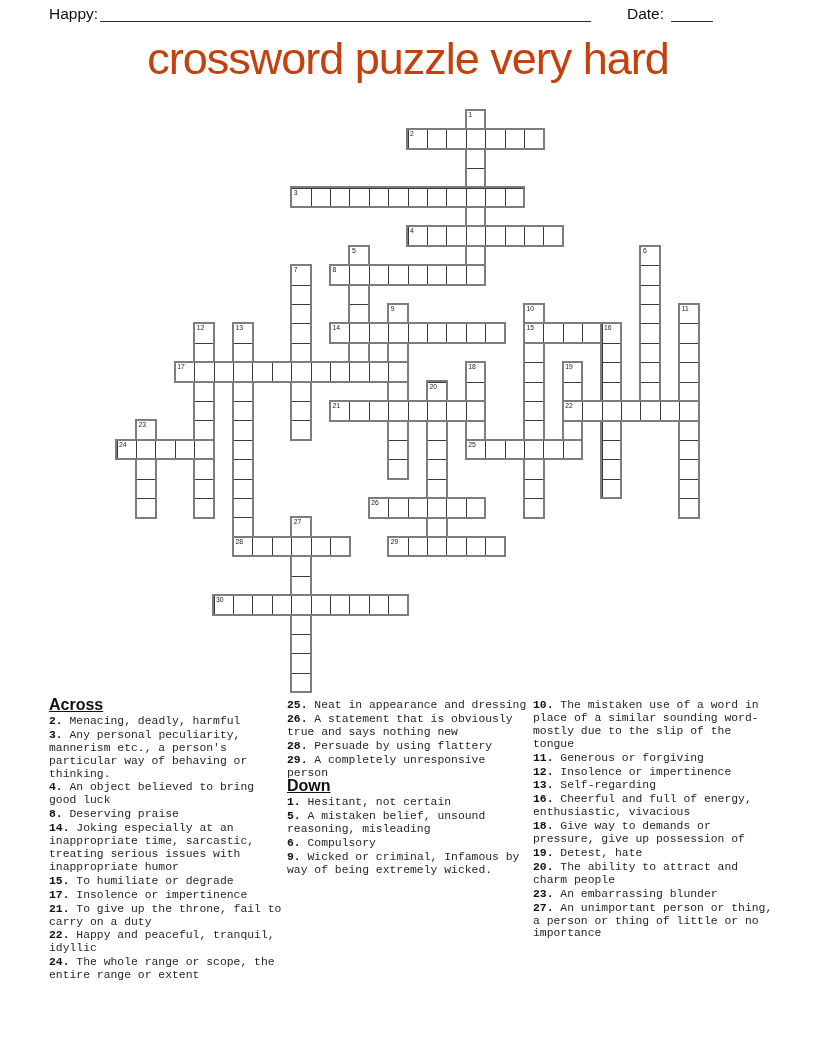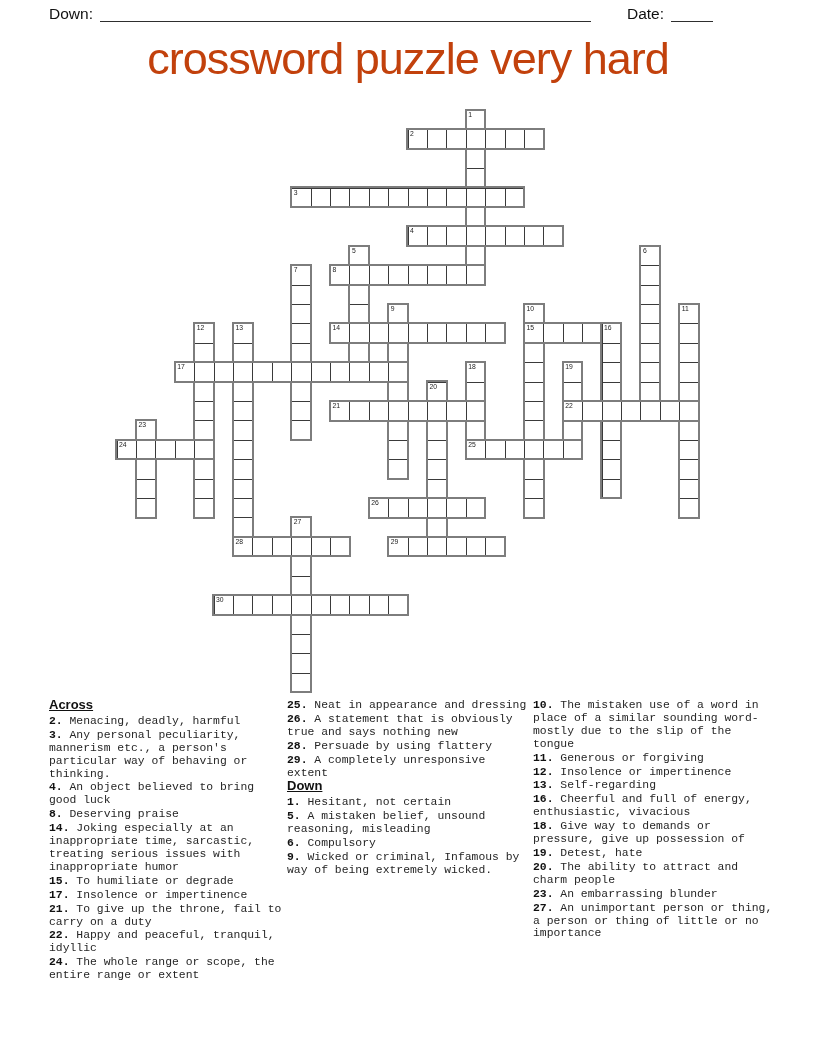--- a/index.html
+++ b/index.html
@@ -29,28 +29,28 @@
   }
   .word-outline{
     position:absolute;box-sizing:border-box;border:2px solid #7d7d7d;
     pointer-events:none;background:transparent;
   }
   
   .clue-col{position:absolute;top:699px;font-size:11.4px;line-height:12.9px;color:#262626;}
   #clue-col-1{left:49px;width:237px;}
   #clue-col-2{left:287px;width:241px;}
   #clue-col-3{left:533px;width:240px;}
-  .clue-header{font-size:13px;font-weight:bold;text-decoration:underline;margin:0 0 3px 0;color:#111;}
+  .clue-header{font-size:16px;font-weight:bold;text-decoration:underline;margin:0 0 3px 0;color:#111;}
   .clue{margin:0 0 1px 0;font-family:Liberation Mono, monospace;}
   .clue b{color:#111;}
 </style>
 </head>
 <body>
 
-<span class="hdr-label" style="left:49px;">Down:</span>
+<span class="hdr-label" style="left:49px;">Happy:</span>
 <div id="name-line" class="fill-line"></div>
 <span class="hdr-label" style="left:627px;">Date:</span>
 <div id="date-line" class="fill-line"></div>
 
 <div id="title">crossword puzzle very hard</div>
 
 <div id="grid">
     <div class="cell" style="left: 465.8px; top: 110px;">
       <span class="cellnum">1</span>
     </div>
@@ -397,21 +397,21 @@
     <div class="clue"><b>15. </b><span>To humiliate or degrade</span></div>
     <div class="clue"><b>17. </b><span>Insolence or impertinence</span></div>
     <div class="clue"><b>21. </b><span>To give up the throne, fail to carry on a duty</span></div>
     <div class="clue"><b>22. </b><span>Happy and peaceful, tranquil, idyllic</span></div>
     <div class="clue"><b>24. </b><span>The whole range or scope, the entire range or extent</span></div>
   </div>
 <div id="clue-col-2" class="clue-col">
     <div class="clue"><b>25. </b><span>Neat in appearance and dressing</span></div>
     <div class="clue"><b>26. </b><span>A statement that is obviously true and says nothing new</span></div>
     <div class="clue"><b>28. </b><span>Persuade by using flattery</span></div>
-    <div class="clue"><b>29. </b><span>A completely unresponsive extent</span></div>
+    <div class="clue"><b>29. </b><span>A completely unresponsive person</span></div>
     <div class="clue-header">Down</div>
     <div class="clue"><b>1. </b><span>Hesitant, not certain</span></div>
     <div class="clue"><b>5. </b><span>A mistaken belief, unsound reasoning, misleading</span></div>
     <div class="clue"><b>6. </b><span>Compulsory</span></div>
     <div class="clue"><b>9. </b><span>Wicked or criminal, Infamous by way of being extremely wicked.</span></div>
   </div>
 <div id="clue-col-3" class="clue-col">
     <div class="clue"><b>10. </b><span>The mistaken use of a word in place of a similar sounding word-mostly due to the slip of the tongue</span></div>
     <div class="clue"><b>11. </b><span>Generous or forgiving</span></div>
     <div class="clue"><b>12. </b><span>Insolence or impertinence</span></div>

